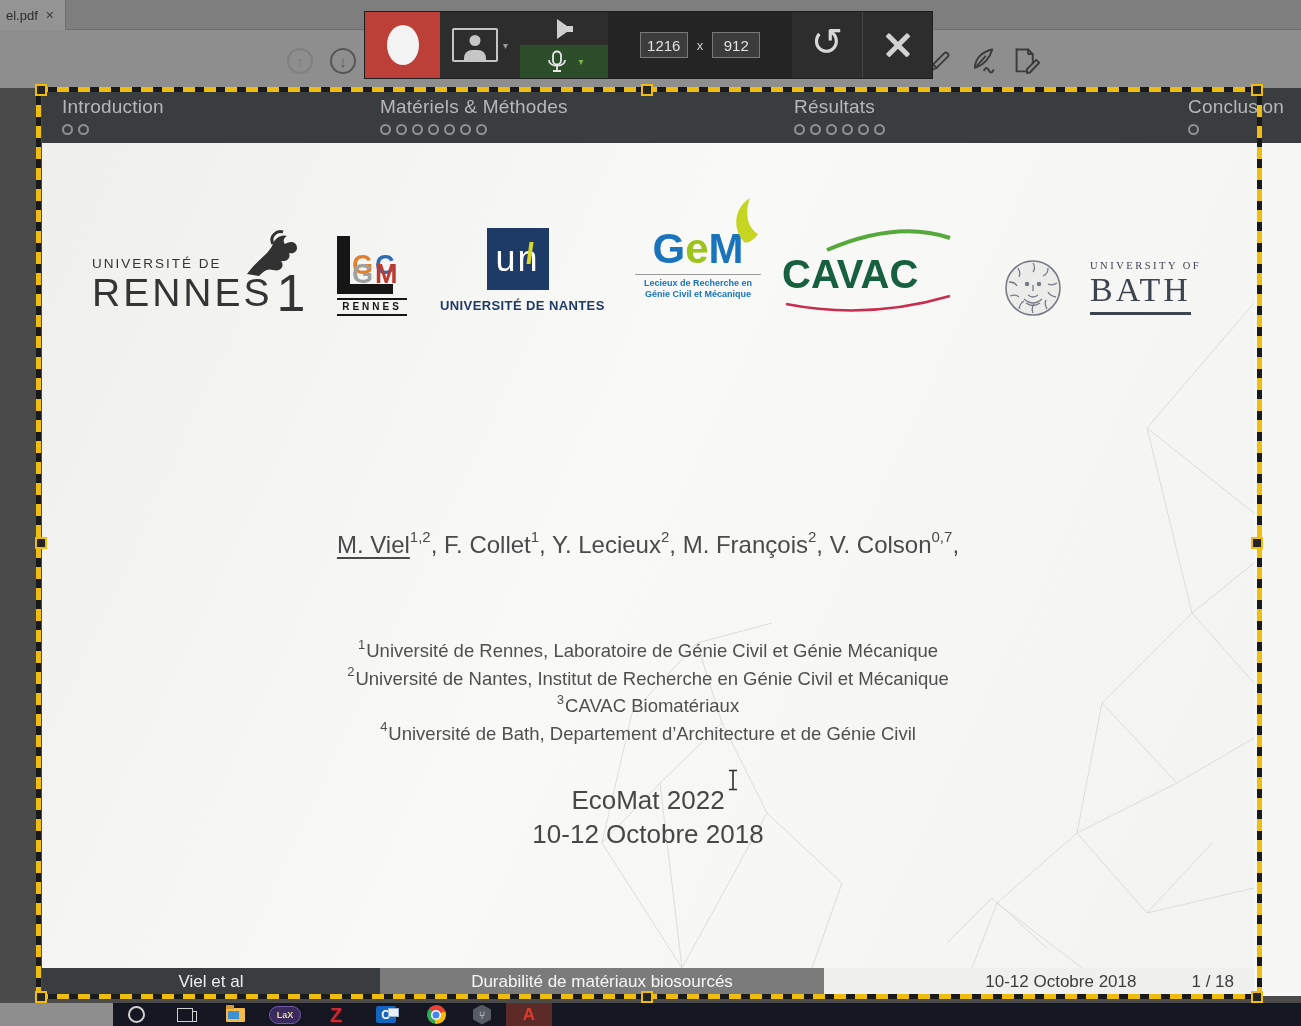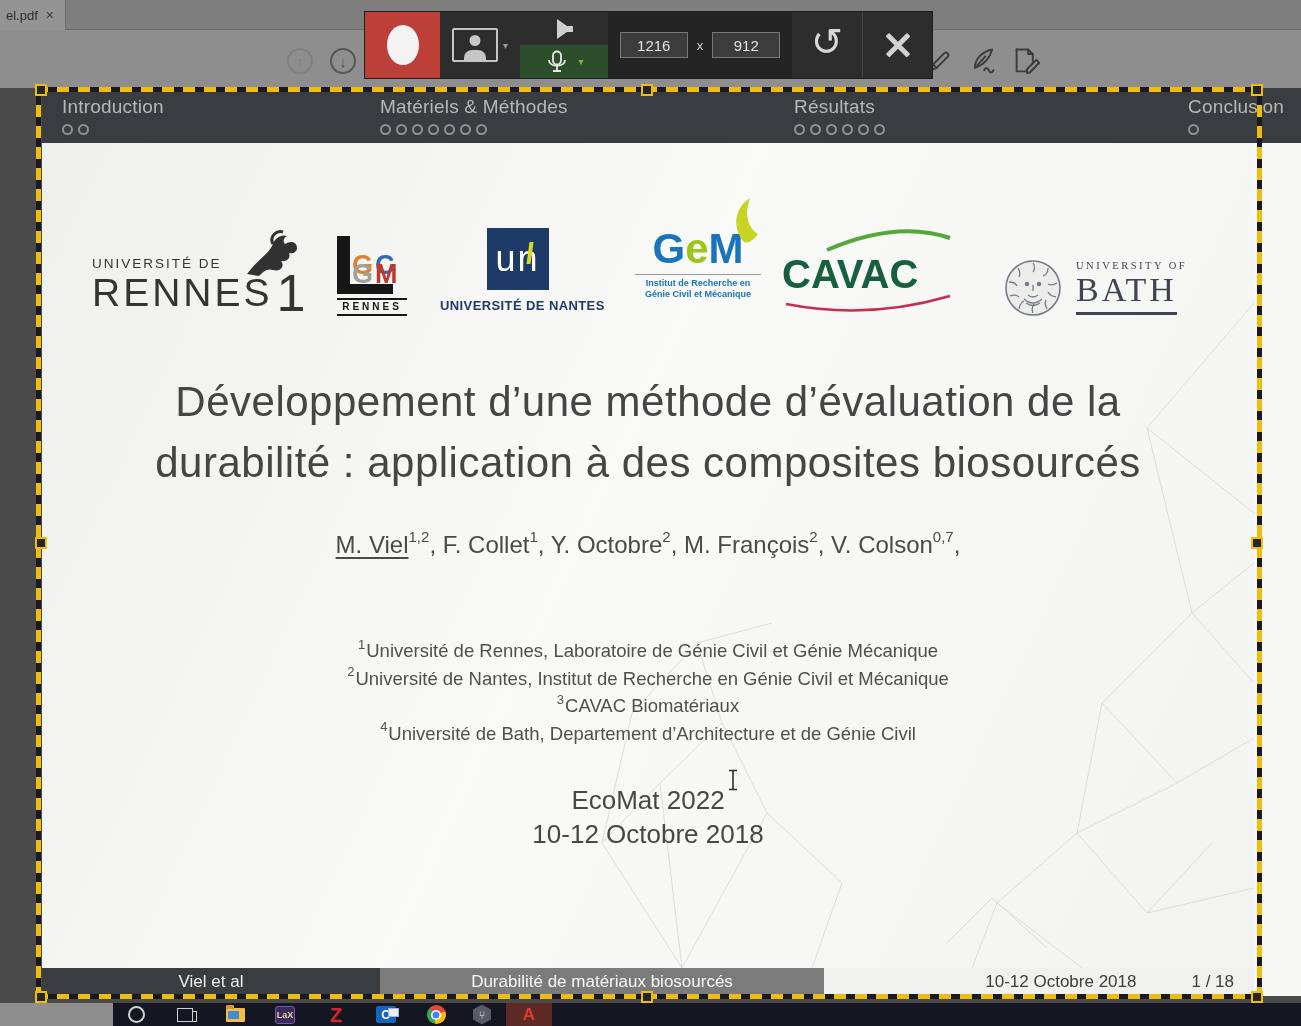--- a/index.html
+++ b/index.html
@@ -63,21 +63,21 @@
   .logo-gem{left:592px;width:128px;text-align:center}
   .gem-wrap{position:relative;display:inline-block}
   .gem-name{font-size:42px;font-weight:bold;line-height:1}
   .gem-g,.gem-m{color:#1a74bc}.gem-e{color:#9dc41c}
   .gem-leaf{position:absolute;right:-20px;top:-30px}
   .gem-line{width:126px;height:1px;background:#9a9a9a;margin:4px auto 3px}
   .gem-sub{font-size:9px;color:#1a74bc;line-height:1.25;font-weight:bold}
   .logo-cavac{left:740px;width:172px;height:90px;position:absolute}
   .cavac-name{position:absolute;left:0;top:24px;font-size:40px;font-weight:800;color:#17603f;letter-spacing:0px;font-stretch:condensed}
   .cavac-arcs{position:absolute;left:0;top:0}
-  .logo-bath{left:962px;width:200px;display:flex;align-items:center;gap:14px;top:92px}
+  .logo-bath{left:962px;width:200px;display:flex;align-items:center;gap:28px;top:92px}
   .bath-text{color:#3e4450}
   .bath-l1{font-size:10.5px;letter-spacing:2.5px;font-family:"Liberation Serif",serif;white-space:nowrap}
   .bath-l2{font-size:34px;letter-spacing:3px;font-family:"Liberation Serif",serif;border-bottom:3px solid #3e4450;line-height:1.1;display:inline-block;padding-bottom:4px}
 
   
   .title-block{position:absolute;left:0;top:228px;width:1212px;text-align:center;color:#454545;
                font-weight:300;font-size:42px;letter-spacing:.5px;line-height:61px}
   .authors{position:absolute;left:0;top:384px;width:1212px;text-align:center;color:#4a4a4a;font-size:24px;line-height:36px}
   .authors sup{font-size:15px;position:relative;top:-2px}
   .authors .u{text-decoration:underline;text-underline-offset:4px}
@@ -109,41 +109,41 @@
   .rec-webcam{width:80px;display:flex;align-items:center;justify-content:center;gap:5px;background:#2d2d2d}
   .webcam-box{width:46px;height:34px;border:2px solid #c6c6c6;border-radius:2px;position:relative;overflow:hidden}
   .wc-head{position:absolute;left:50%;top:5px;transform:translateX(-50%);width:11px;height:11px;border-radius:50%;background:#c6c6c6}
   .wc-body{position:absolute;left:50%;bottom:-2px;transform:translateX(-50%);width:22px;height:12px;border-radius:8px 8px 0 0;background:#c6c6c6}
   .dd{font-size:10px;color:#9a9a9a;font-family:"DejaVu Sans",sans-serif}
   .rec-audio{width:88px;display:flex;flex-direction:column}
   .rec-speaker{height:33px;background:#2d2d2d;display:flex;align-items:center;justify-content:center}
   .rec-mic{height:33px;background:#2c4e2b;display:flex;align-items:center;justify-content:center;gap:8px}
   .dd-green{color:#7fb347}
   .rec-size{width:184px;background:#242424;display:flex;align-items:center;justify-content:center;gap:9px}
-  .rec-size input{width:68px;height:26px;background:#3c3c3c;border:1px solid #787878;color:#e2e2e2;text-align:center;
+  .rec-size input{width:48px;height:26px;background:#3c3c3c;border:1px solid #787878;color:#e2e2e2;text-align:center;
                   font-size:15px;font-family:"Liberation Sans",sans-serif}
   .rec-times{color:#cfcfcf;font-size:13px}
   .rec-restart{width:70px;background:#2d2d2d;border:none;color:#d8d8d8;font-size:38px;line-height:1;cursor:pointer;
                font-family:"DejaVu Sans",sans-serif;padding-bottom:6px}
   .rec-close{width:70px;background:#2d2d2d;border:none;border-left:1px solid #454545;position:relative;cursor:pointer}
   .rec-close span{position:absolute;left:50%;top:50%;width:30px;height:4.5px;background:#d2d2d2;border-radius:1px}
   .x1{transform:translate(-50%,-50%) rotate(45deg)}.x2{transform:translate(-50%,-50%) rotate(-45deg)}
 
   
   .taskbar{position:absolute;left:113px;top:1003px;width:1188px;height:23px;background:#141621;z-index:20}
   .tb-icon{position:absolute;top:0;width:46px;height:23px;display:flex;align-items:center;justify-content:center}
   .tb-0{left:0}.tb-1{left:49px}.tb-2{left:99px}.tb-3{left:149px}.tb-4{left:200px}.tb-5{left:250px}
   .tb-6{left:300px}.tb-7{left:346px}.tb-8{left:393px;background:#5d2b27}
   .cortana{width:17px;height:17px;border:2px solid #d0d0d0;border-radius:50%}
   .taskview{width:16px;height:14px;border:1.6px solid #cfcfcf;position:relative}
   .taskview::after{content:"";position:absolute;right:-5px;top:2px;width:3px;height:9px;border:1.2px solid #cfcfcf}
   .folder{position:relative;width:19px;height:14px;background:#f3bc4a;border-radius:1px}
   .folder::before{content:"";position:absolute;left:0;top:-3px;width:8px;height:4px;background:#d9982f;border-radius:1px 1px 0 0}
   .folder::after{content:"";position:absolute;left:2px;top:3px;width:11px;height:8px;background:#3f8fd4}
-  .latex{width:20px;height:18px;background:#3a2a5e;border:1px solid #7458a8;border-radius:3px;color:#e8d9a0;
+  .latex{width:32px;height:18px;background:#3a2a5e;border:1px solid #7458a8;border-radius:9px;color:#e8d9a0;
          font-size:9px;font-weight:bold;display:flex;align-items:center;justify-content:center}
   .zotero{color:#cc2936;font-size:20px;font-weight:800;line-height:1;text-shadow:1px 1px 0 #5a1016}
   .outlook{position:relative;width:20px;height:17px;background:#1565c0;border-radius:2px;color:#fff;font-size:12px;
            font-weight:bold;display:flex;align-items:center;justify-content:center}
   .outlook::after{content:"";position:absolute;right:-3px;top:2px;width:9px;height:7px;background:#e8eef5;border:1px solid #9fb6cc}
   .chrome-ic{position:relative;width:19px;height:19px;border-radius:50%;
      background:conic-gradient(from -50deg,#ea4335 0 120deg,#fbbc05 120deg 240deg,#34a853 240deg 360deg)}
   .chrome-ic::before{content:"";position:absolute;left:50%;top:50%;transform:translate(-50%,-50%);width:10px;height:10px;border-radius:50%;background:#fff}
   .chrome-ic::after{content:"";position:absolute;left:50%;top:50%;transform:translate(-50%,-50%);width:7px;height:7px;border-radius:50%;background:#4285f4}
   .hexagon{width:20px;height:20px;background:#565b64;clip-path:polygon(50% 0,95% 25%,95% 75%,50% 100%,5% 75%,5% 25%);
@@ -275,21 +275,21 @@
       </div>
 
       <div class="logo logo-gem">
         <div class="gem-wrap">
           <span class="gem-name"><span class="gem-g">G</span><span class="gem-e">e</span><span class="gem-m">M</span></span>
           <svg class="gem-leaf" width="34" height="46" viewBox="0 0 34 46">
             <path d="M14,44 C2,30 4,10 20,0 C14,16 18,30 28,36 C24,42 18,46 14,44" fill="#c6d422"></path>
           </svg>
         </div>
         <div class="gem-line"></div>
-        <div class="gem-sub"><span>Institut de Recherche en</span><br><span>Génie Civil et Mécanique</span></div>
+        <div class="gem-sub"><span>Lecieux de Recherche en</span><br><span>Génie Civil et Mécanique</span></div>
       </div>
 
       <div class="logo logo-cavac">
         <span class="cavac-name">CAVAC</span>
         <svg class="cavac-arcs" width="172" height="90" viewBox="0 0 172 90">
           <path d="M45,22 Q115,-8 168,10" stroke="#56a83c" stroke-width="4" fill="none"></path>
           <path d="M4,76 Q86,92 168,68" stroke="#c62d4e" stroke-width="2.5" fill="none"></path>
         </svg>
       </div>
 
@@ -302,27 +302,23 @@
               <circle cx="35" cy="25" r="1.6" fill="#767b85"></circle>
             <path d="M29,26 v6 M24,36 q5,4 10,0 M20,40 q9,8 18,0 M22,44 q7,5 14,0"></path>
           </g>
         </svg>
         <div class="bath-text">
           <div class="bath-l1">UNIVERSITY OF</div>
           <div class="bath-l2">BATH</div>
         </div>
       </div>
 
-      <div class="title-block">
-        <div>Développement d’une méthode d’évaluation de la</div>
-        <div>durabilité : application à des composites biosourcés</div>
-      </div>
 
       <div class="authors" id="authors">
-          <div><span class="u">M. Viel</span><sup>1,2</sup><span>, F. Collet</span><sup>1</sup><span>, Y. Octobre</span><sup>2</sup><span>, M. François</span><sup>2</sup><span>, V. Colson</span><sup>0,7</sup>,</div>
+          <div><span class="u">M. Viel</span><sup>1,2</sup><span>, F. Collet</span><sup>1</sup><span>, Y. Lecieux</span><sup>2</sup><span>, M. François</span><sup>2</sup><span>, V. Colson</span><sup>0,7</sup>,</div>
         </div>
 
       <div class="affils" id="affiliations">
           <div><sup>1</sup>Université de Rennes, Laboratoire de Génie Civil et Génie Mécanique</div>
           <div><sup>2</sup>Université de Nantes, Institut de Recherche en Génie Civil et Mécanique</div>
           <div><sup>3</sup>CAVAC Biomatériaux</div>
           <div><sup>4</sup>Université de Bath, Departement d’Architecture et de Génie Civil</div>
         </div>
 
       <div class="event-block">

